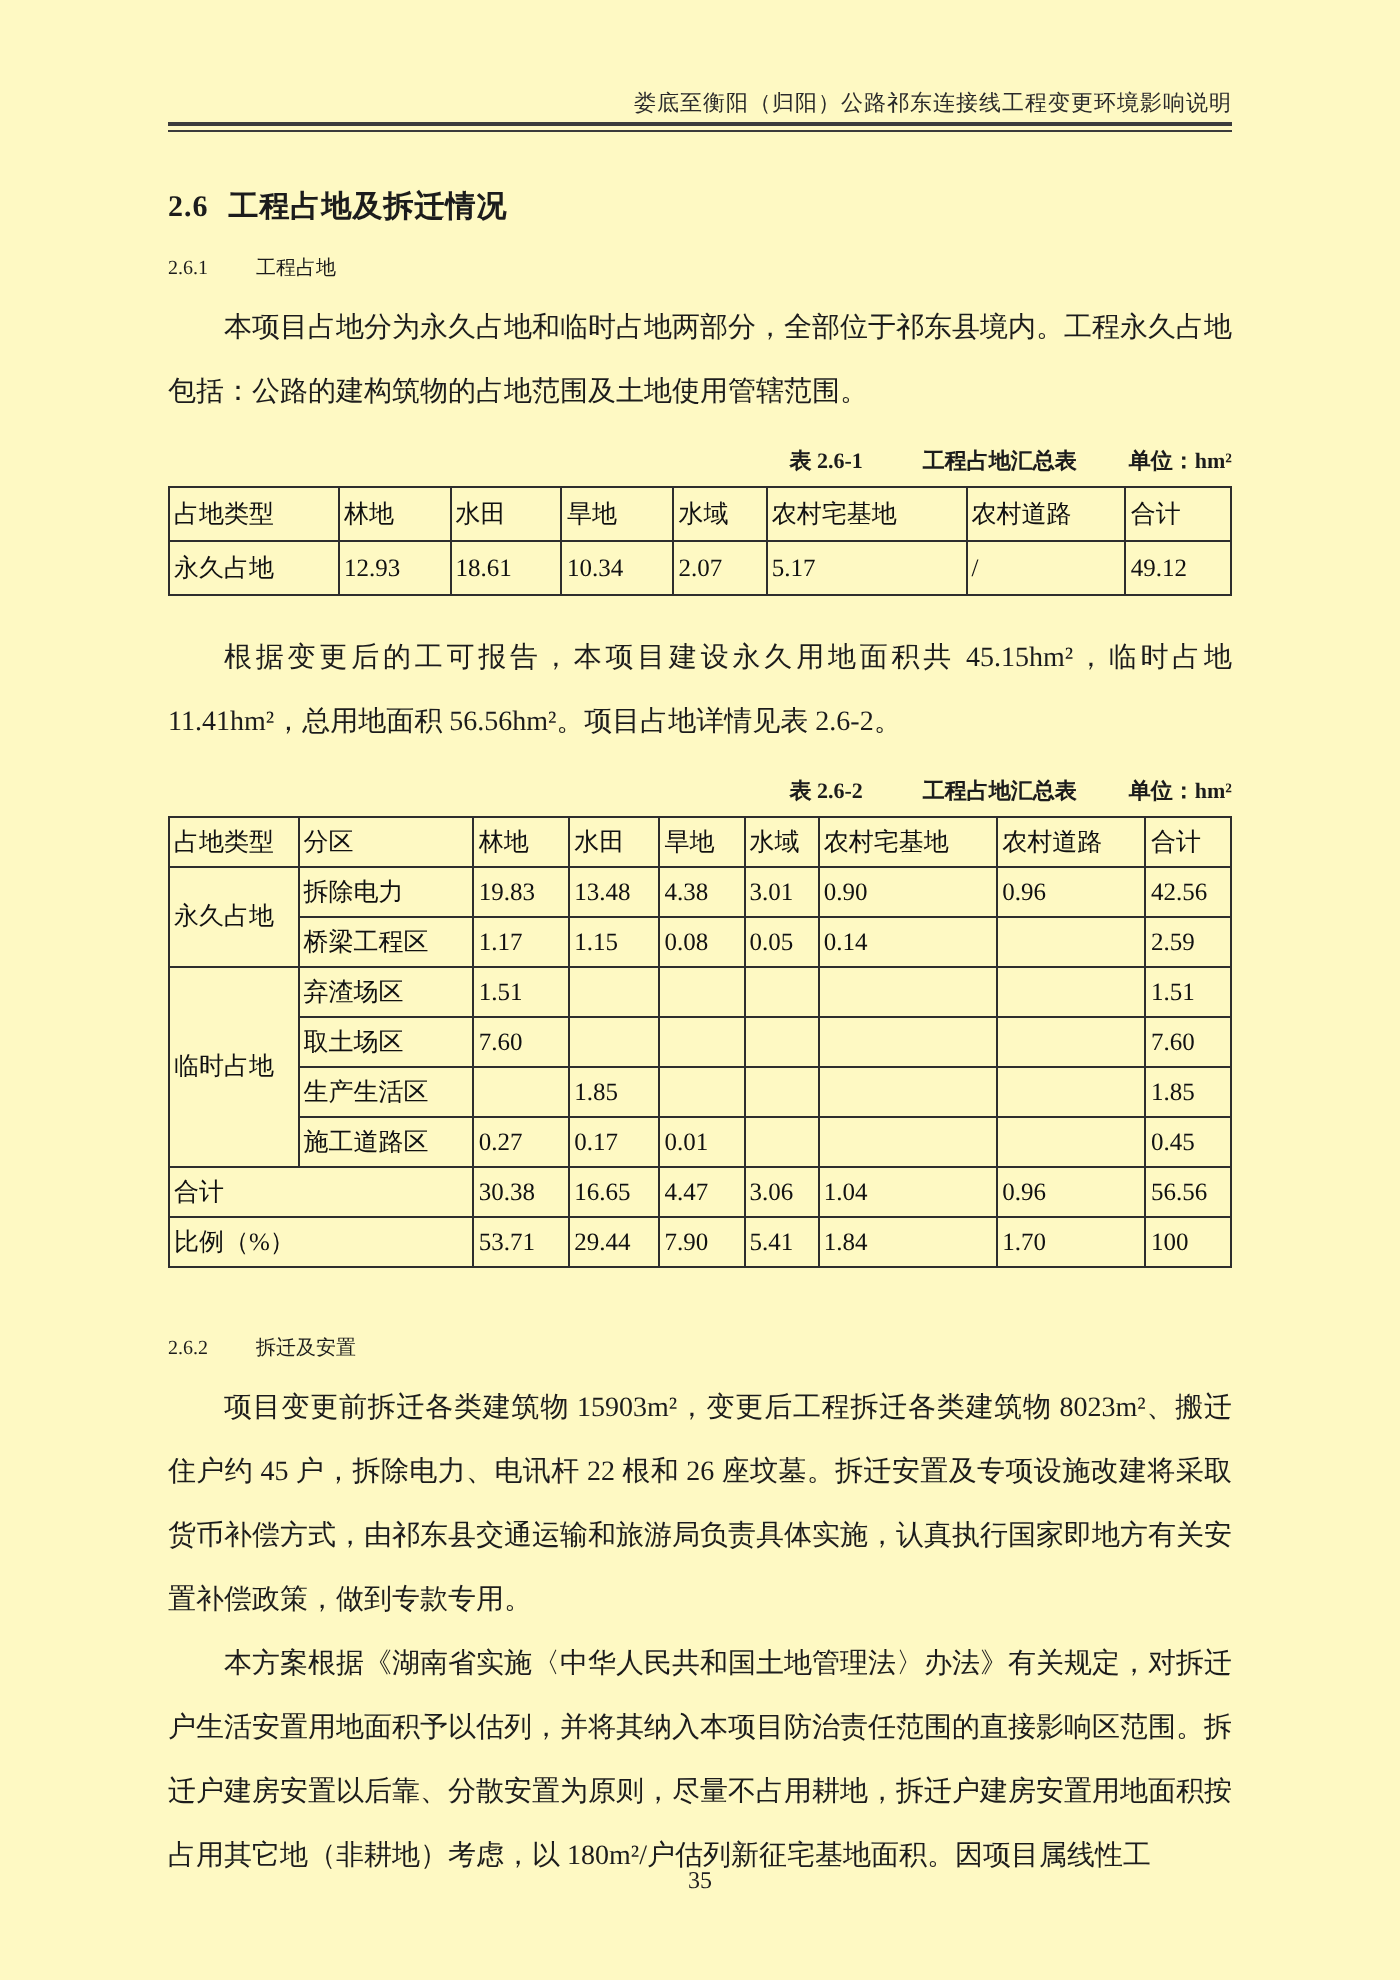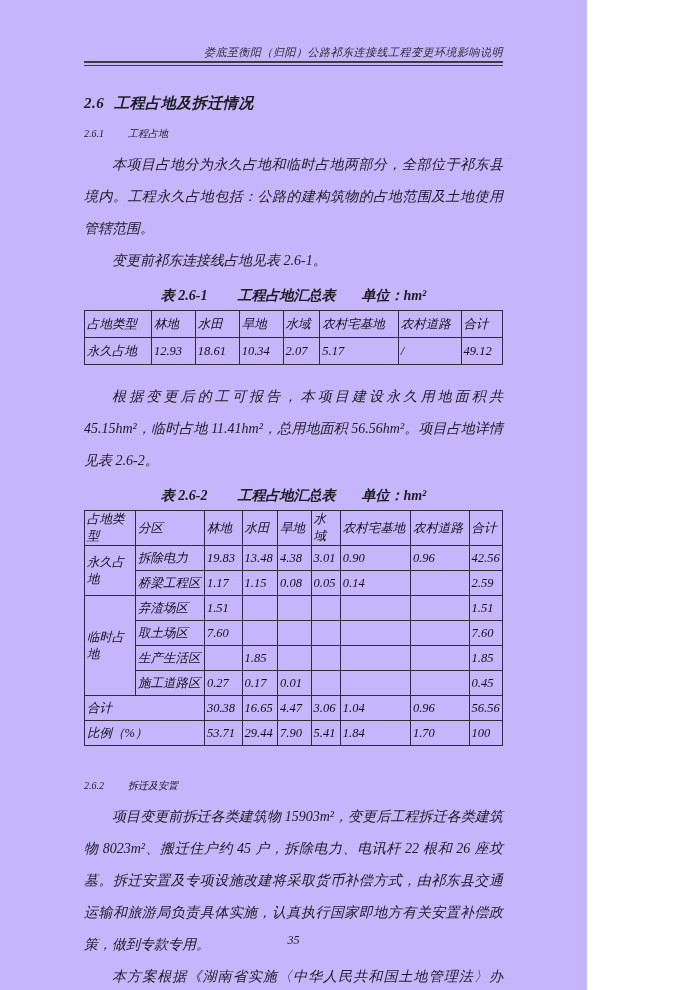--- a/index.html
+++ b/index.html
@@ -1,23 +1,22 @@
 <!DOCTYPE html>
 <html lang="zh"><head>
 <meta charset="utf-8">
 <style>
   html,body{margin:0;padding:0;background:#ffffff;}
   .page{
     position:relative;
-    width:587px;height:990px;
-    background:#c4b5fd;
+    width:700px;height:990px;
+    background:#fef9c3;
     color:#1c1c1c;
     font-family:"Liberation Serif","DejaVu Serif",serif;
     overflow:hidden;
-    font-style:italic;
   }
   .content{padding:0 84px;}
   .doc-header{
     padding-top:45px;
     text-align:right;
     font-size:11px;
     letter-spacing:0.5px;
     color:#2a2a2a;
     line-height:14px;
   }
@@ -45,22 +44,22 @@
     font-size:14px;
     line-height:32px;
     text-align:justify;
     text-indent:2em;
   }
   .mt8{margin-top:8px;}
   .mt16{margin-top:16px;}
   .table-caption{
     margin-top:10px;
     margin-bottom:5px;
-    text-align:center;
-    font-size:14px;
+    text-align:right;
+    font-size:11px;
     font-weight:bold;
   }
   .table-caption .cap-label{margin-right:30px;}
   .table-caption .cap-title{margin-right:26px;}
   .doc-table{
     width:100%;
     border-collapse:collapse;
     text-align:left;
     font-size:12.5px;
     color:#111111;
@@ -98,21 +97,20 @@
 
     <div class="h-main">
       <span class="h-num">2.6</span><span>工程占地及拆迁情况</span>
     </div>
 
     <div class="h-sub">
       <span class="h-num">2.6.1</span><span>工程占地</span>
     </div>
 
     <p class="para mt8">本项目占地分为永久占地和临时占地两部分，全部位于祁东县境内。工程永久占地包括：公路的建构筑物的占地范围及土地使用管辖范围。</p>
-    <p class="para">变更前祁东连接线占地见表 2.6-1。</p>
 
     <div class="table-caption">
       <span class="cap-label">表 2.6-1</span><span class="cap-title">工程占地汇总表</span><span class="cap-unit">单位：hm²</span>
     </div>
 
     <table class="doc-table t1">
       <colgroup>
         <col style="width:16%">
           <col style="width:10.5%">
           <col style="width:10.5%">

